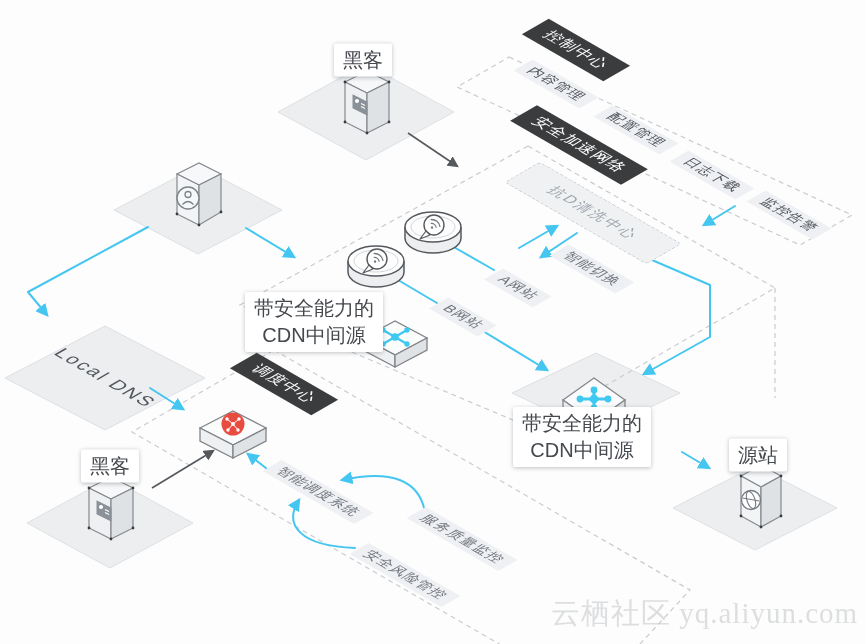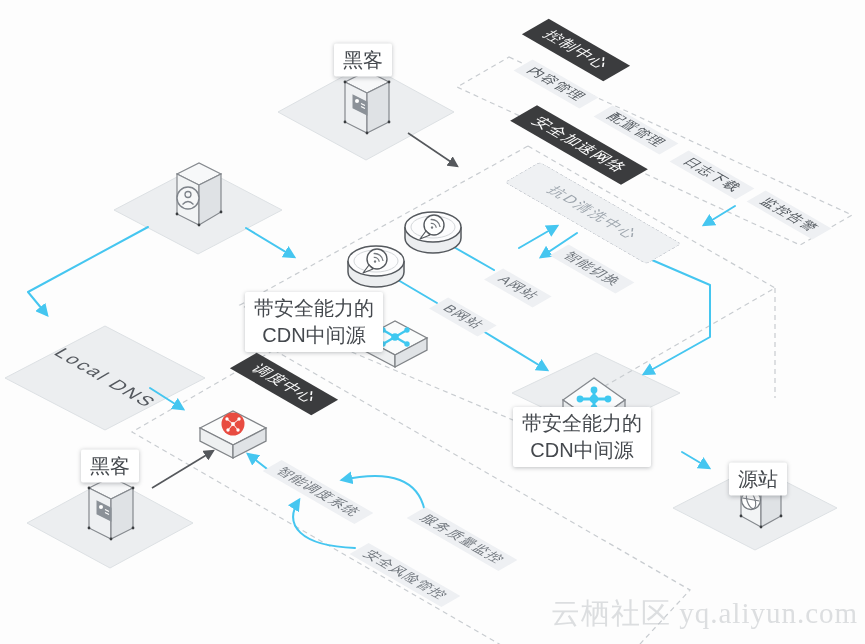--- a/index.html
+++ b/index.html
@@ -226,16 +226,16 @@
 
 <div class="ctr lbl" style="left:363px;top:60px;">黑客</div>
 <div class="ctr lbl" style="left:314px;top:322px;">
   <div>带安全能力的</div>
   <div>CDN中间源</div>
 </div>
 <div class="ctr lbl" style="left:582px;top:437px;">
   <div>带安全能力的</div>
   <div>CDN中间源</div>
 </div>
-<div class="ctr lbl" style="left:758px;top:455px;margin-top:24px;">源站</div>
+<div class="ctr lbl" style="left:758px;top:455px;">源站</div>
 <div class="ctr lbl" style="left:110px;top:466px;">黑客</div>
 
 </div>
 
 </body></html>

